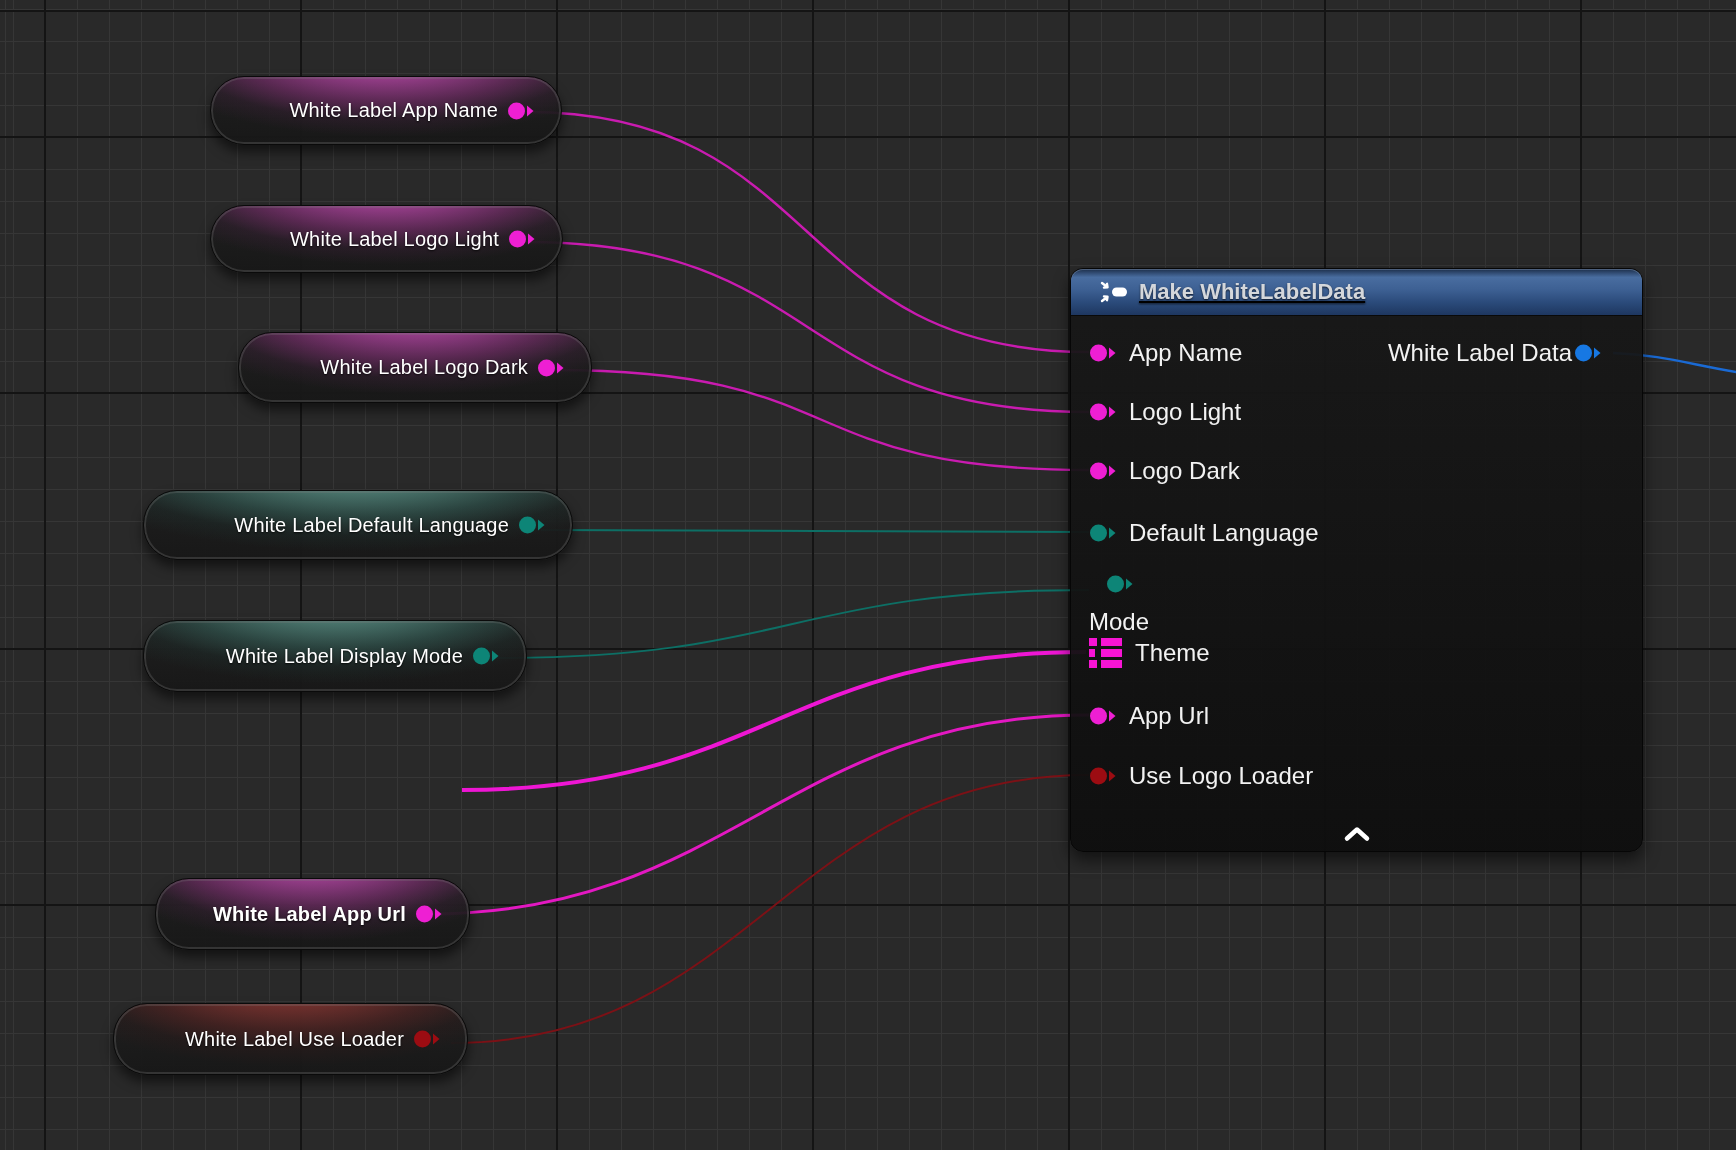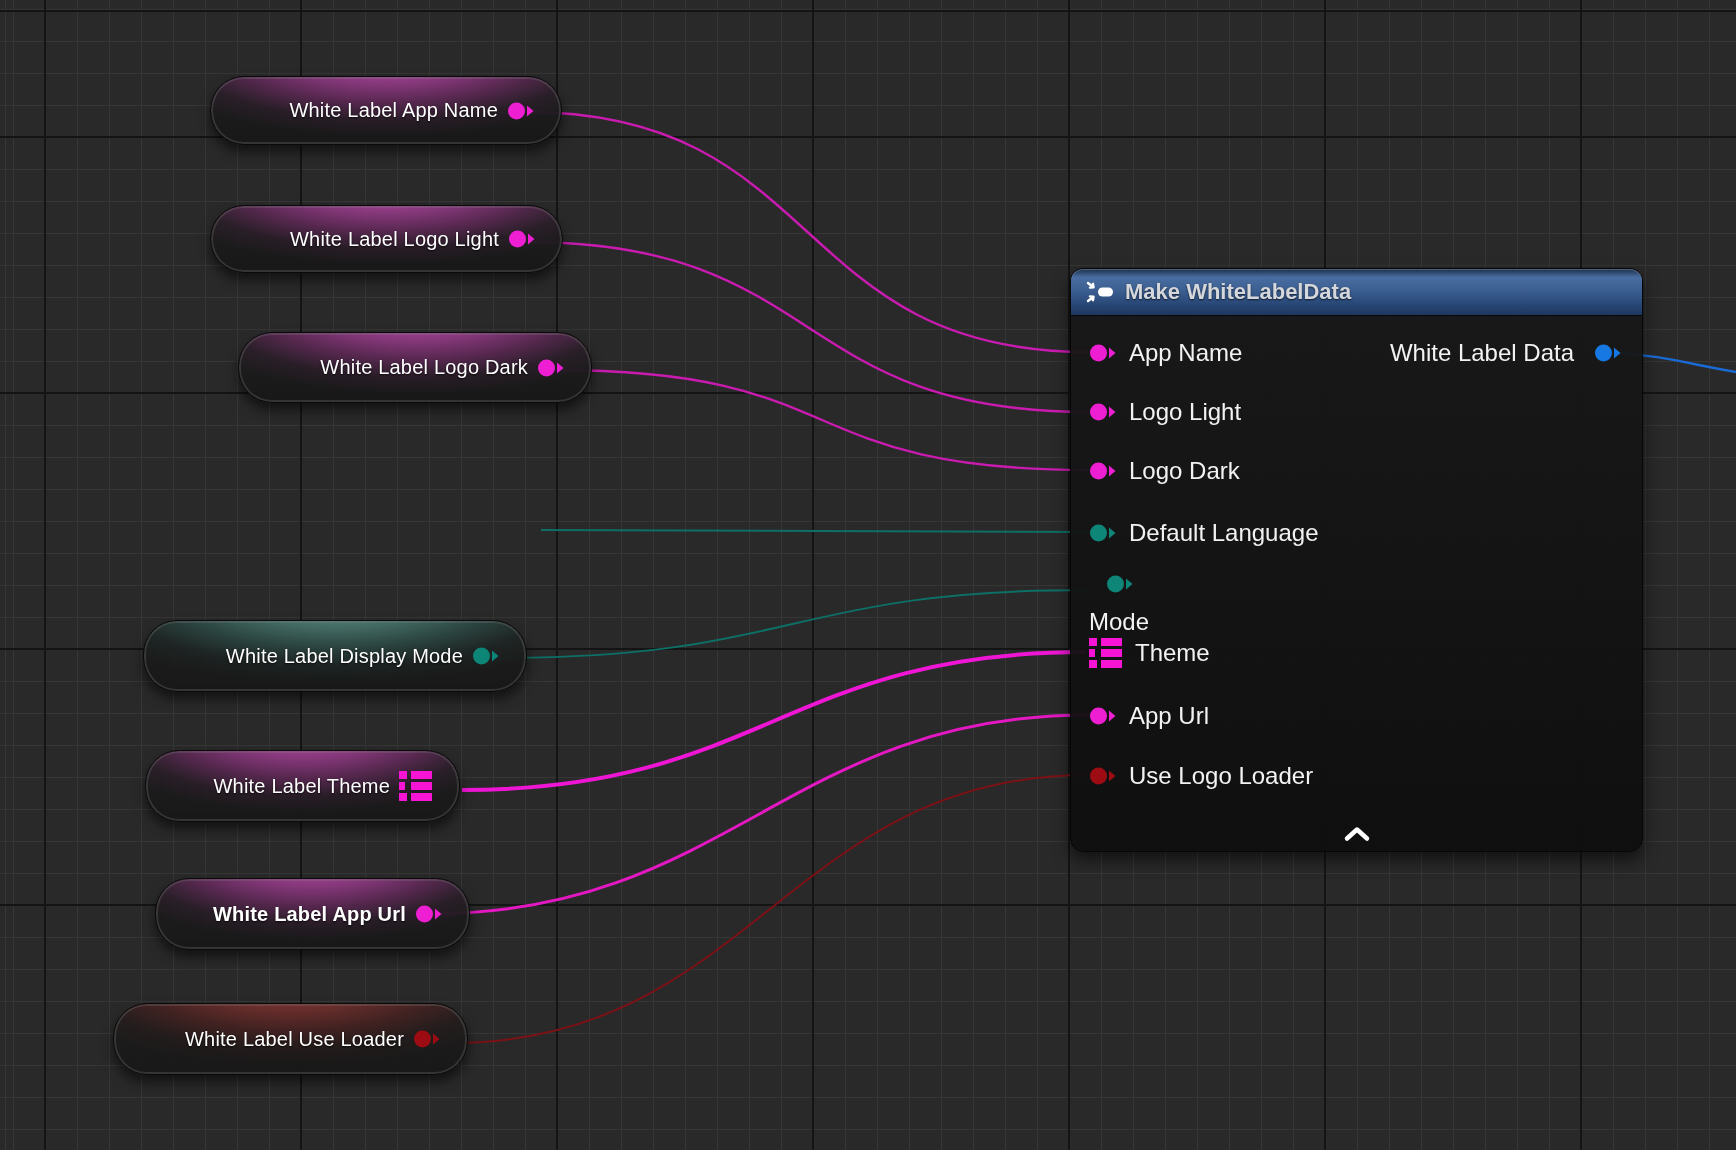--- a/index.html
+++ b/index.html
@@ -41,28 +41,29 @@
   
   #make-node{
     position:absolute;left:1070px;top:268px;width:573px;height:584px;z-index:2;
     border-radius:13px;border:1px solid #060606;box-sizing:border-box;
     background:linear-gradient(180deg, rgba(24,24,24,.95), rgba(14,14,14,.95));
     box-shadow:0 8px 16px rgba(0,0,0,.55);
   }
   #make-header{
     position:absolute;left:0;top:0;right:0;height:46px;
     border-radius:12px 12px 0 0;display:flex;align-items:center;gap:10px;
-    padding-left:14px;box-sizing:border-box;
+    padding-left:28px;box-sizing:border-box;
     background:linear-gradient(180deg,#1c2e4a 0%,#496da0 18%,#3d6093 45%,#2b4b7b 72%,#1e3760 100%);
     box-shadow:inset 0 1px 0 rgba(160,180,210,.35), 0 1px 0 rgba(0,0,0,.6);
+    text-decoration:underline;
   }
   #make-title{color:#d4d7db;font-size:22px;font-weight:bold;text-shadow:0 1px 2px rgba(0,0,0,.7);}
   .inrow{position:absolute;left:18px;height:36px;display:flex;align-items:center;gap:13px;}
   .inrow .plabel,.outrow .plabel{color:#f2f2f2;font-size:24px;white-space:nowrap;}
-  .outrow{position:absolute;right:21px;top:66px;height:36px;display:flex;align-items:center;gap:20px;}
+  .outrow{position:absolute;right:41px;top:66px;height:36px;display:flex;align-items:center;gap:2px;}
   #collapse-chevron{
     position:absolute;left:50%;bottom:8px;transform:translateX(-50%);
     width:34px;height:18px;display:flex;align-items:center;justify-content:center;cursor:pointer;
   }
   .pinsvg{display:block;flex:0 0 auto;}
 </style>
 </head>
 <body>
 
 <div id="canvas">
@@ -96,42 +97,36 @@
   </div>
 
   <div class="getter t-string" style="left:238px;top:332px;width:354px;height:71px;">
     <span class="glabel">White Label Logo Dark</span>
     <svg class="pinsvg" width="27" height="22" viewBox="0 0 27 22">
         <circle cx="9.5" cy="11" r="8.5" style="fill: rgb(238, 31, 211);"></circle>
         <path d="M20 5.5 L26.5 11 L20 16.5 Z" style="fill: rgb(238, 31, 211);"></path>
       </svg>
   </div>
 
+  <div class="getter t-enum" style="left:143px;top:490px;width:430px;height:70px;">
+    <span class="glabel">White Label Default Language</span>
+    <svg class="pinsvg" width="27" height="22" viewBox="0 0 27 22">
+        <circle cx="9.5" cy="11" r="8.5" style="fill: rgb(13, 133, 119);"></circle>
+        <path d="M20 5.5 L26.5 11 L20 16.5 Z" style="fill: rgb(13, 133, 119);"></path>
+      </svg>
+  </div>
 
   <div class="getter t-enum" style="left:143px;top:620px;width:384px;height:72px;">
     <span class="glabel">White Label Display Mode</span>
     <svg class="pinsvg" width="27" height="22" viewBox="0 0 27 22">
         <circle cx="9.5" cy="11" r="8.5" style="fill: rgb(13, 133, 119);"></circle>
         <path d="M20 5.5 L26.5 11 L20 16.5 Z" style="fill: rgb(13, 133, 119);"></path>
       </svg>
   </div>
 
-  <div class="getter t-string" style="left:145px;top:750px;width:315px;height:72px;">
-    <span class="glabel">White Label Theme</span>
-    <svg class="pinsvg" width="33" height="30" viewBox="0 0 33 30">
-      <g style="fill: rgb(247, 20, 212);">
-        <rect x="0" y="0" width="8" height="8"></rect>
-          <rect x="12" y="0" width="21" height="8"></rect>
-        <rect x="0" y="11" width="6" height="8"></rect>
-          <rect x="12" y="11" width="21" height="8"></rect>
-        <rect x="0" y="22" width="8" height="8"></rect>
-          <rect x="12" y="22" width="21" height="8"></rect>
-      </g>
-    </svg>
-  </div>
 
   <div class="getter t-string" style="left:155px;top:878px;width:315px;height:72px;font-weight:bold;">
     <span class="glabel">White Label App Url</span>
     <svg class="pinsvg" width="27" height="22" viewBox="0 0 27 22">
         <circle cx="9.5" cy="11" r="8.5" style="fill: rgb(238, 31, 211);"></circle>
         <path d="M20 5.5 L26.5 11 L20 16.5 Z" style="fill: rgb(238, 31, 211);"></path>
       </svg>
   </div>
 
   <div class="getter t-bool" style="left:113px;top:1003px;width:355px;height:72px;">

